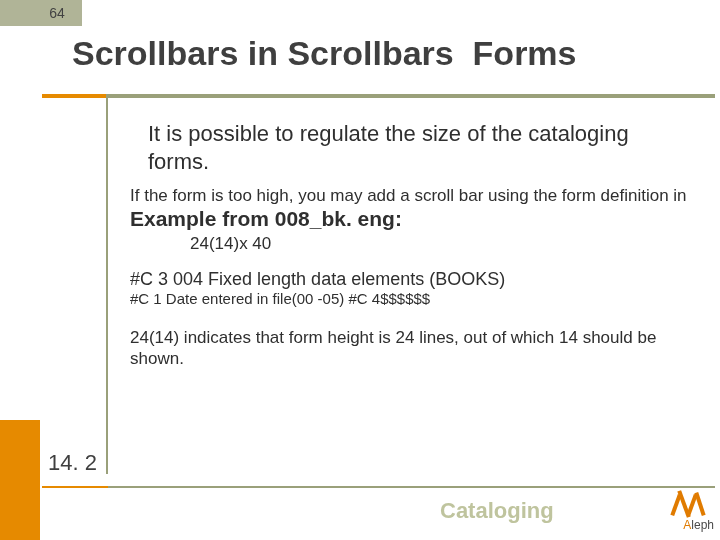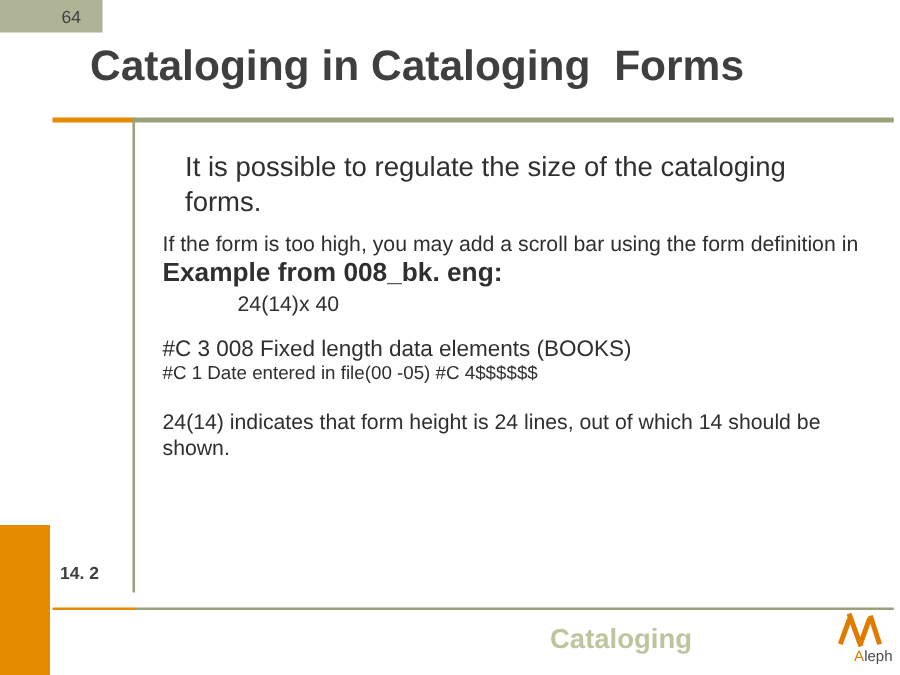--- a/index.html
+++ b/index.html
@@ -128,22 +128,22 @@
   }
   .explain {
     font-size: 17px;
     line-height: 1.25;
   }
   
   .version {
     position: absolute;
     left: 48px;
     top: 450px;
-    font-size: 14px;
-    font-weight: bold;
+    font-size: 22px;
+    font-weight: normal;
     color: #3f3f3f;
   }
   
   .footer-rule-left {
     position: absolute;
     left: 42px;
     top: 486px;
     width: 66px;
     height: 2px;
     background: #e68a00;
@@ -197,32 +197,32 @@
 <body>
 
 <div class="slide">
 
   <div class="pageno">
     <span>64</span>
   </div>
 
   <div class="accent"></div>
 
-  <div class="title">Cataloging in Cataloging  Forms</div>
+  <div class="title">Scrollbars in Scrollbars  Forms</div>
 
   <div class="rule-left"></div>
   <div class="rule-right"></div>
   <div class="vline"></div>
 
   <div class="body">
     <div class="intro">It is possible to regulate the size of the cataloging forms.</div>
     <div class="para1">If the form is too high, you may add a scroll bar using the form definition in</div>
     <div class="example-label">Example from 008_bk. eng:</div>
     <div class="example-val">24(14)x 40</div>
-    <div class="line-c3">#C 3 008 Fixed length data elements (BOOKS)</div>
+    <div class="line-c3">#C 3 004 Fixed length data elements (BOOKS)</div>
     <div class="line-c1">#C 1 Date entered in file(00 -05) #C 4$$$$$$</div>
     <div class="explain">24(14) indicates that form height is 24 lines, out of which 14 should be shown.</div>
   </div>
 
   <div class="version">14. 2</div>
 
   <div class="footer-rule-left"></div>
   <div class="footer-rule-right"></div>
   <div class="footer-label">Cataloging</div>
 

